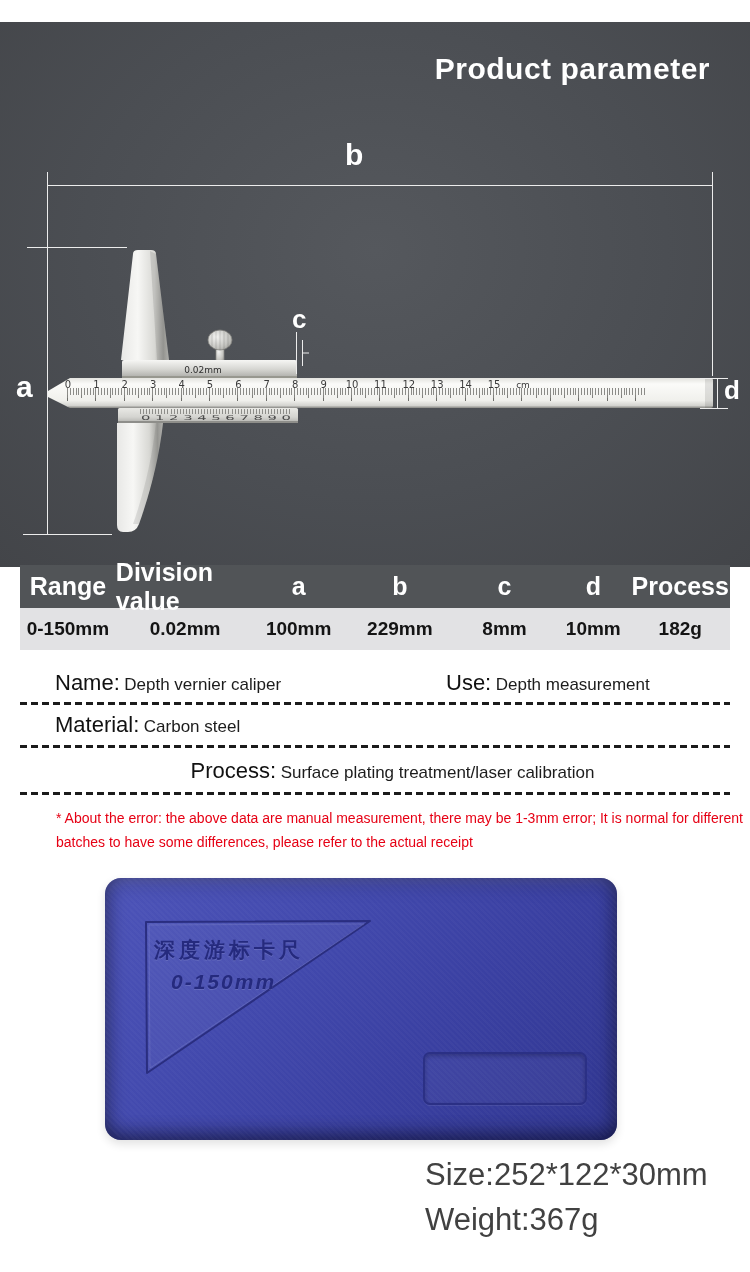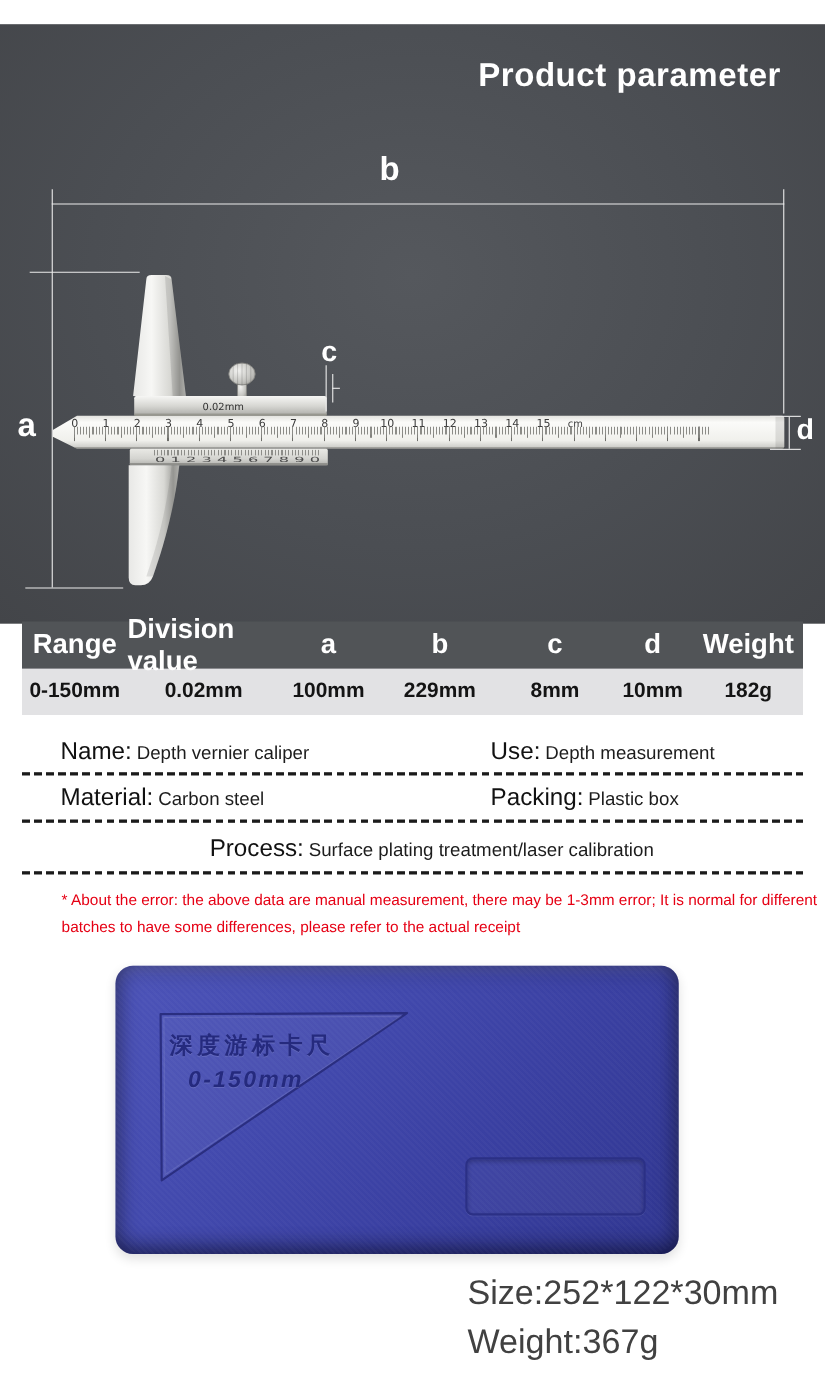--- a/index.html
+++ b/index.html
@@ -184,21 +184,21 @@
   </div>
 
   <div class="spec-table">
     <div class="t-row t-head">
       <div class="t-cell c0">Range</div>
       <div class="t-cell c1">Division value</div>
       <div class="t-cell c2">a</div>
       <div class="t-cell c3">b</div>
       <div class="t-cell c4">c</div>
       <div class="t-cell c5">d</div>
-      <div class="t-cell c6">Weight</div>
+      <div class="t-cell c6">Process</div>
     </div>
     <div class="t-row t-body">
       <div class="t-cell c0">0-150mm</div>
       <div class="t-cell c1">0.02mm</div>
       <div class="t-cell c2">100mm</div>
       <div class="t-cell c3">229mm</div>
       <div class="t-cell c4">8mm</div>
       <div class="t-cell c5">10mm</div>
       <div class="t-cell c6">182g</div>
     </div>
@@ -212,24 +212,20 @@
       </div>
       <div class="s-col-r">
         <span class="s-label">Use:</span>
         <span class="s-value">Depth measurement</span>
       </div>
     </div>
     <div class="s-row s-r2">
       <div class="s-col-l">
         <span class="s-label">Material:</span>
         <span class="s-value">Carbon steel</span>
-      </div>
-      <div class="s-col-r">
-        <span class="s-label">Packing:</span>
-        <span class="s-value">Plastic box</span>
       </div>
     </div>
     <div class="s-row s-r3">
       <div class="s-col-l" style="width:100%;">
         <span class="s-label">Process:</span>
         <span class="s-value">Surface plating treatment/laser calibration</span>
       </div>
     </div>
   </div>
 

